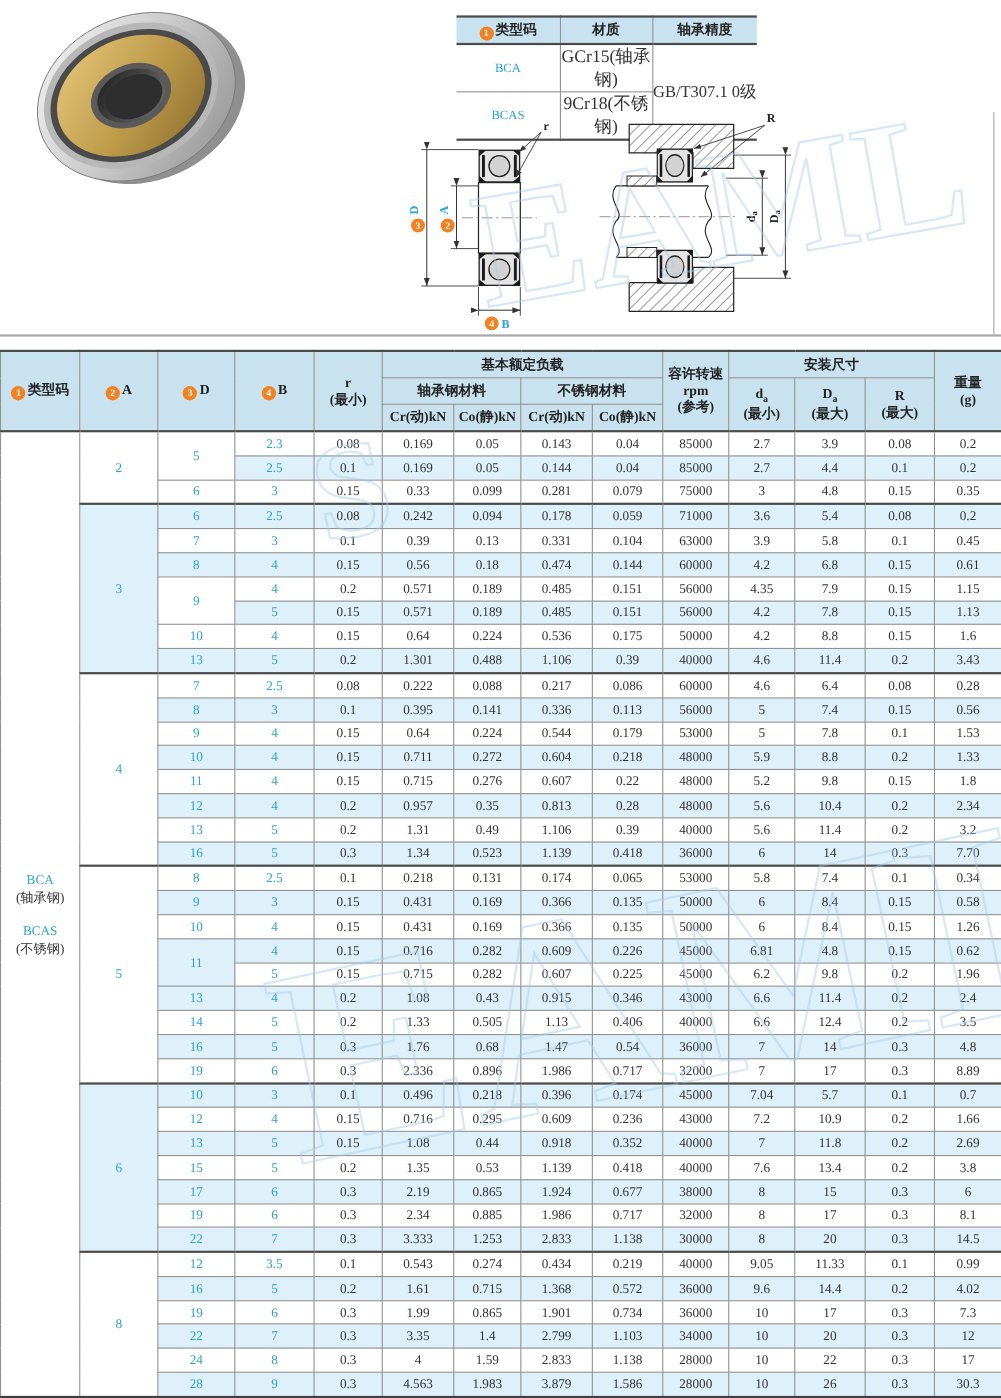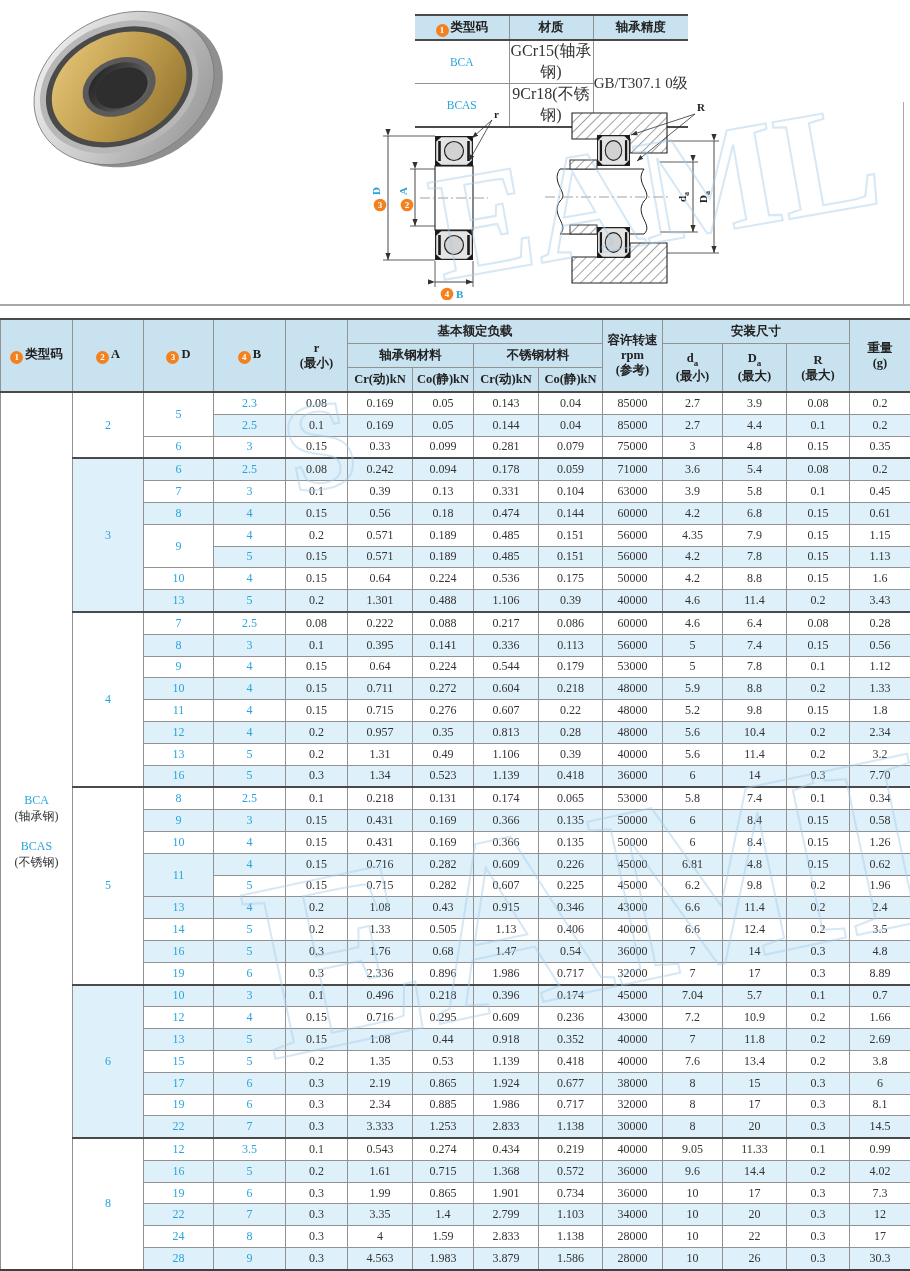--- a/index.html
+++ b/index.html
@@ -457,21 +457,21 @@
           <td class="blue">4</td>
           <td>0.15</td>
           <td>0.64</td>
           <td>0.224</td>
           <td>0.544</td>
           <td>0.179</td>
           <td>53000</td>
           <td>5</td>
           <td>7.8</td>
           <td>0.1</td>
-          <td>1.12</td>
+          <td>1.53</td>
         </tr>
         <tr class="stripe">
           <td class="blue">10</td>
           <td class="blue">4</td>
           <td>0.15</td>
           <td>0.711</td>
           <td>0.272</td>
           <td>0.604</td>
           <td>0.218</td>
           <td>48000</td>

